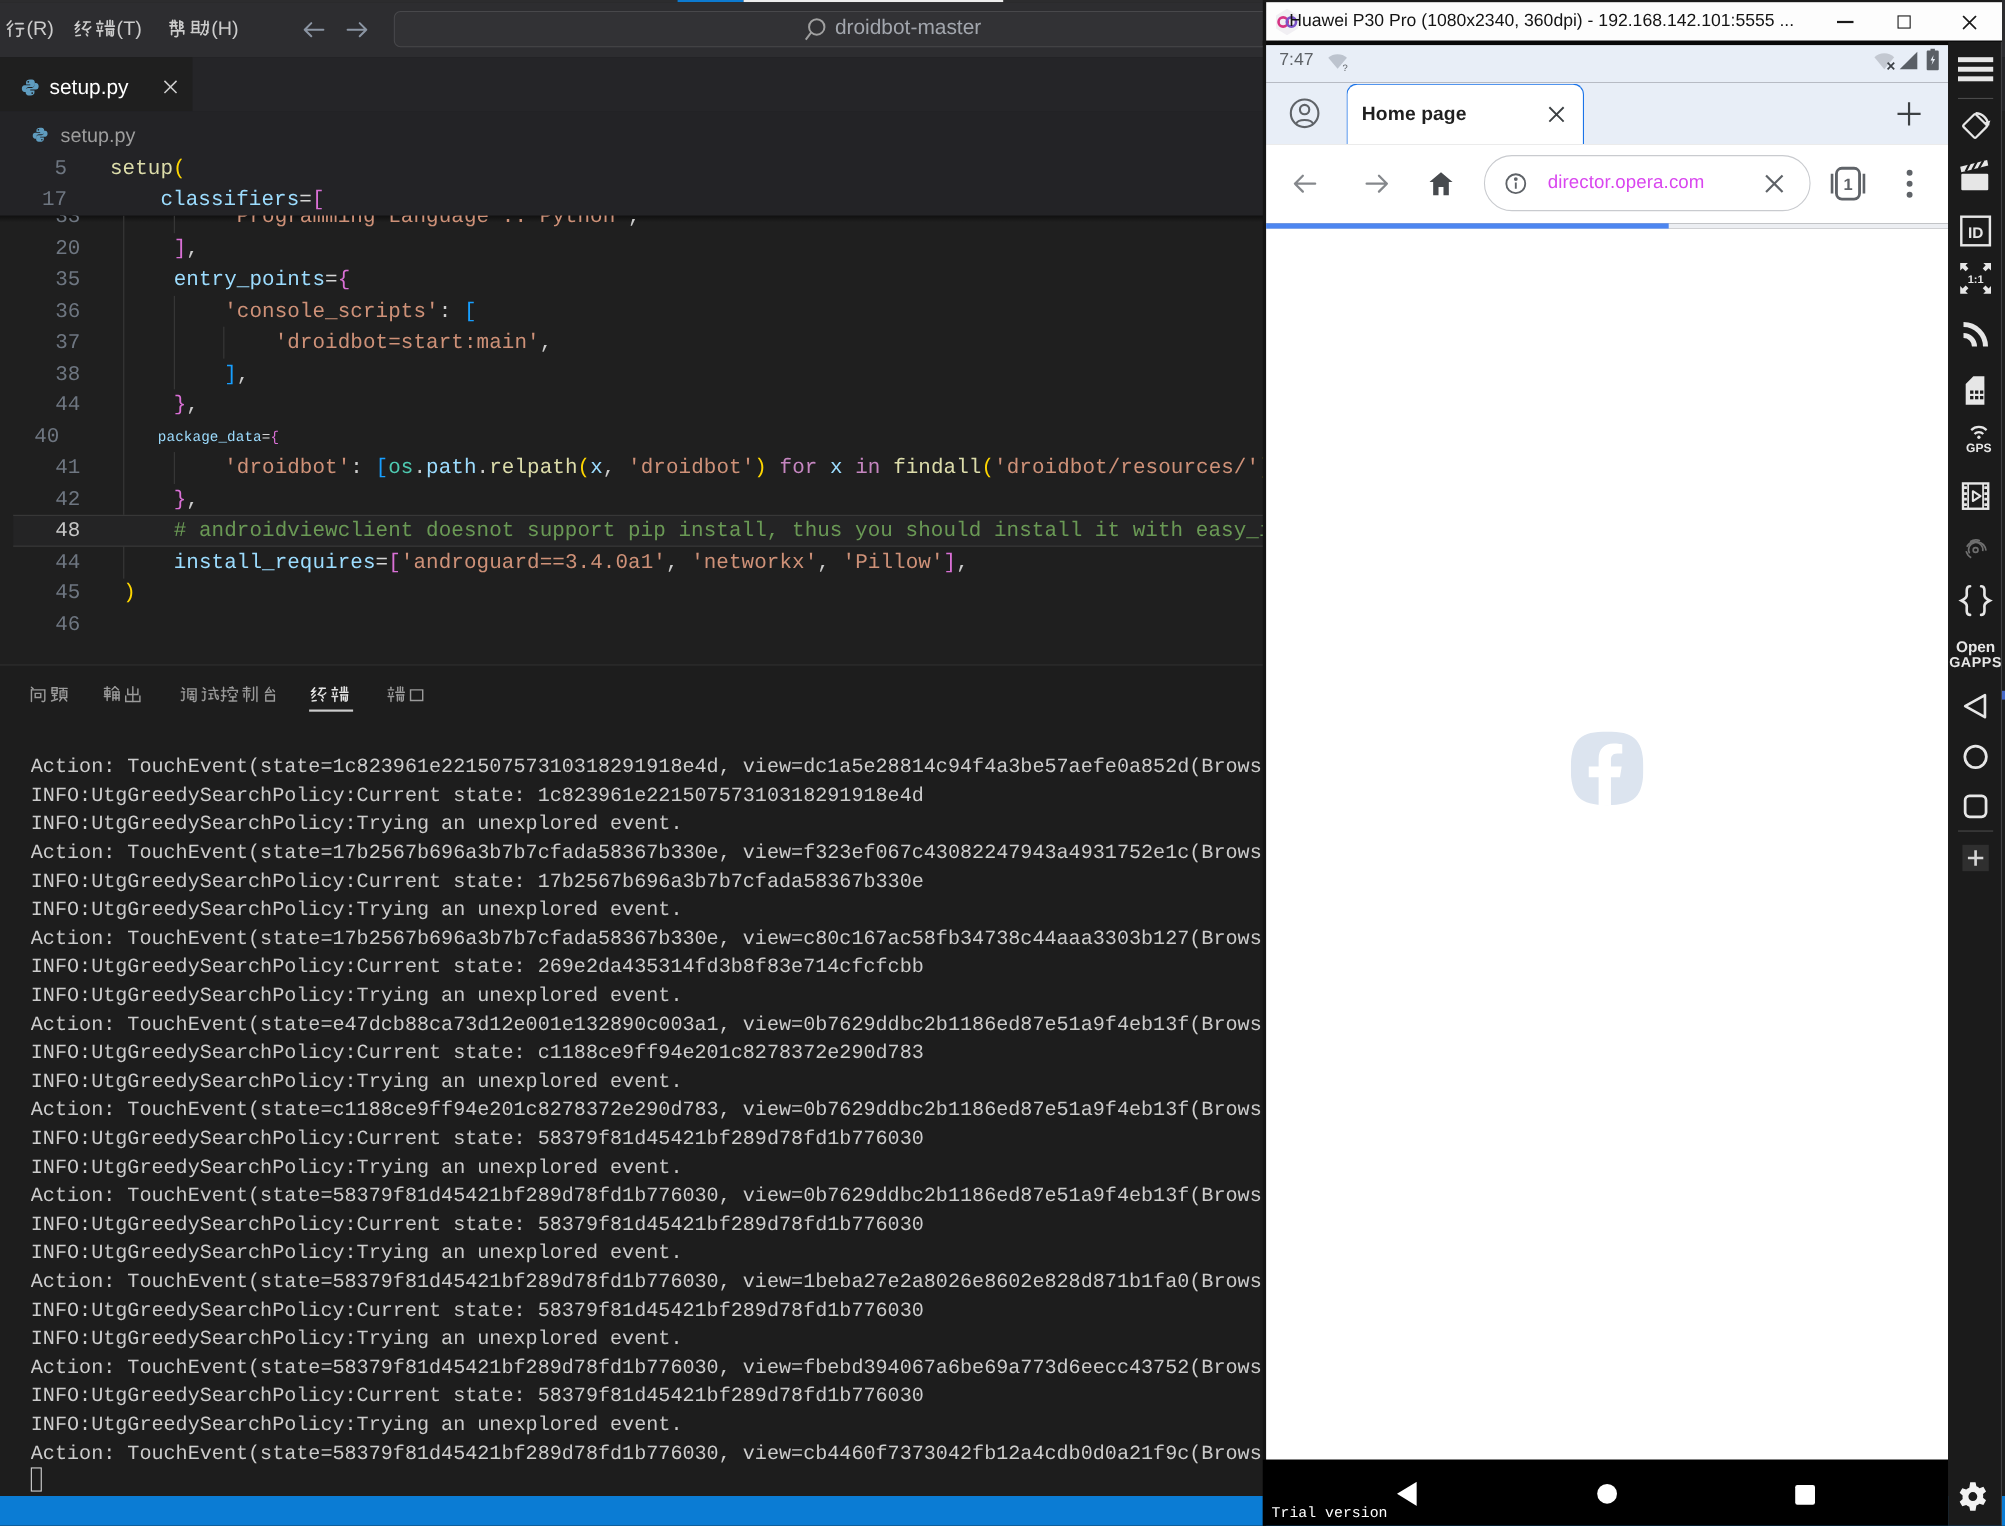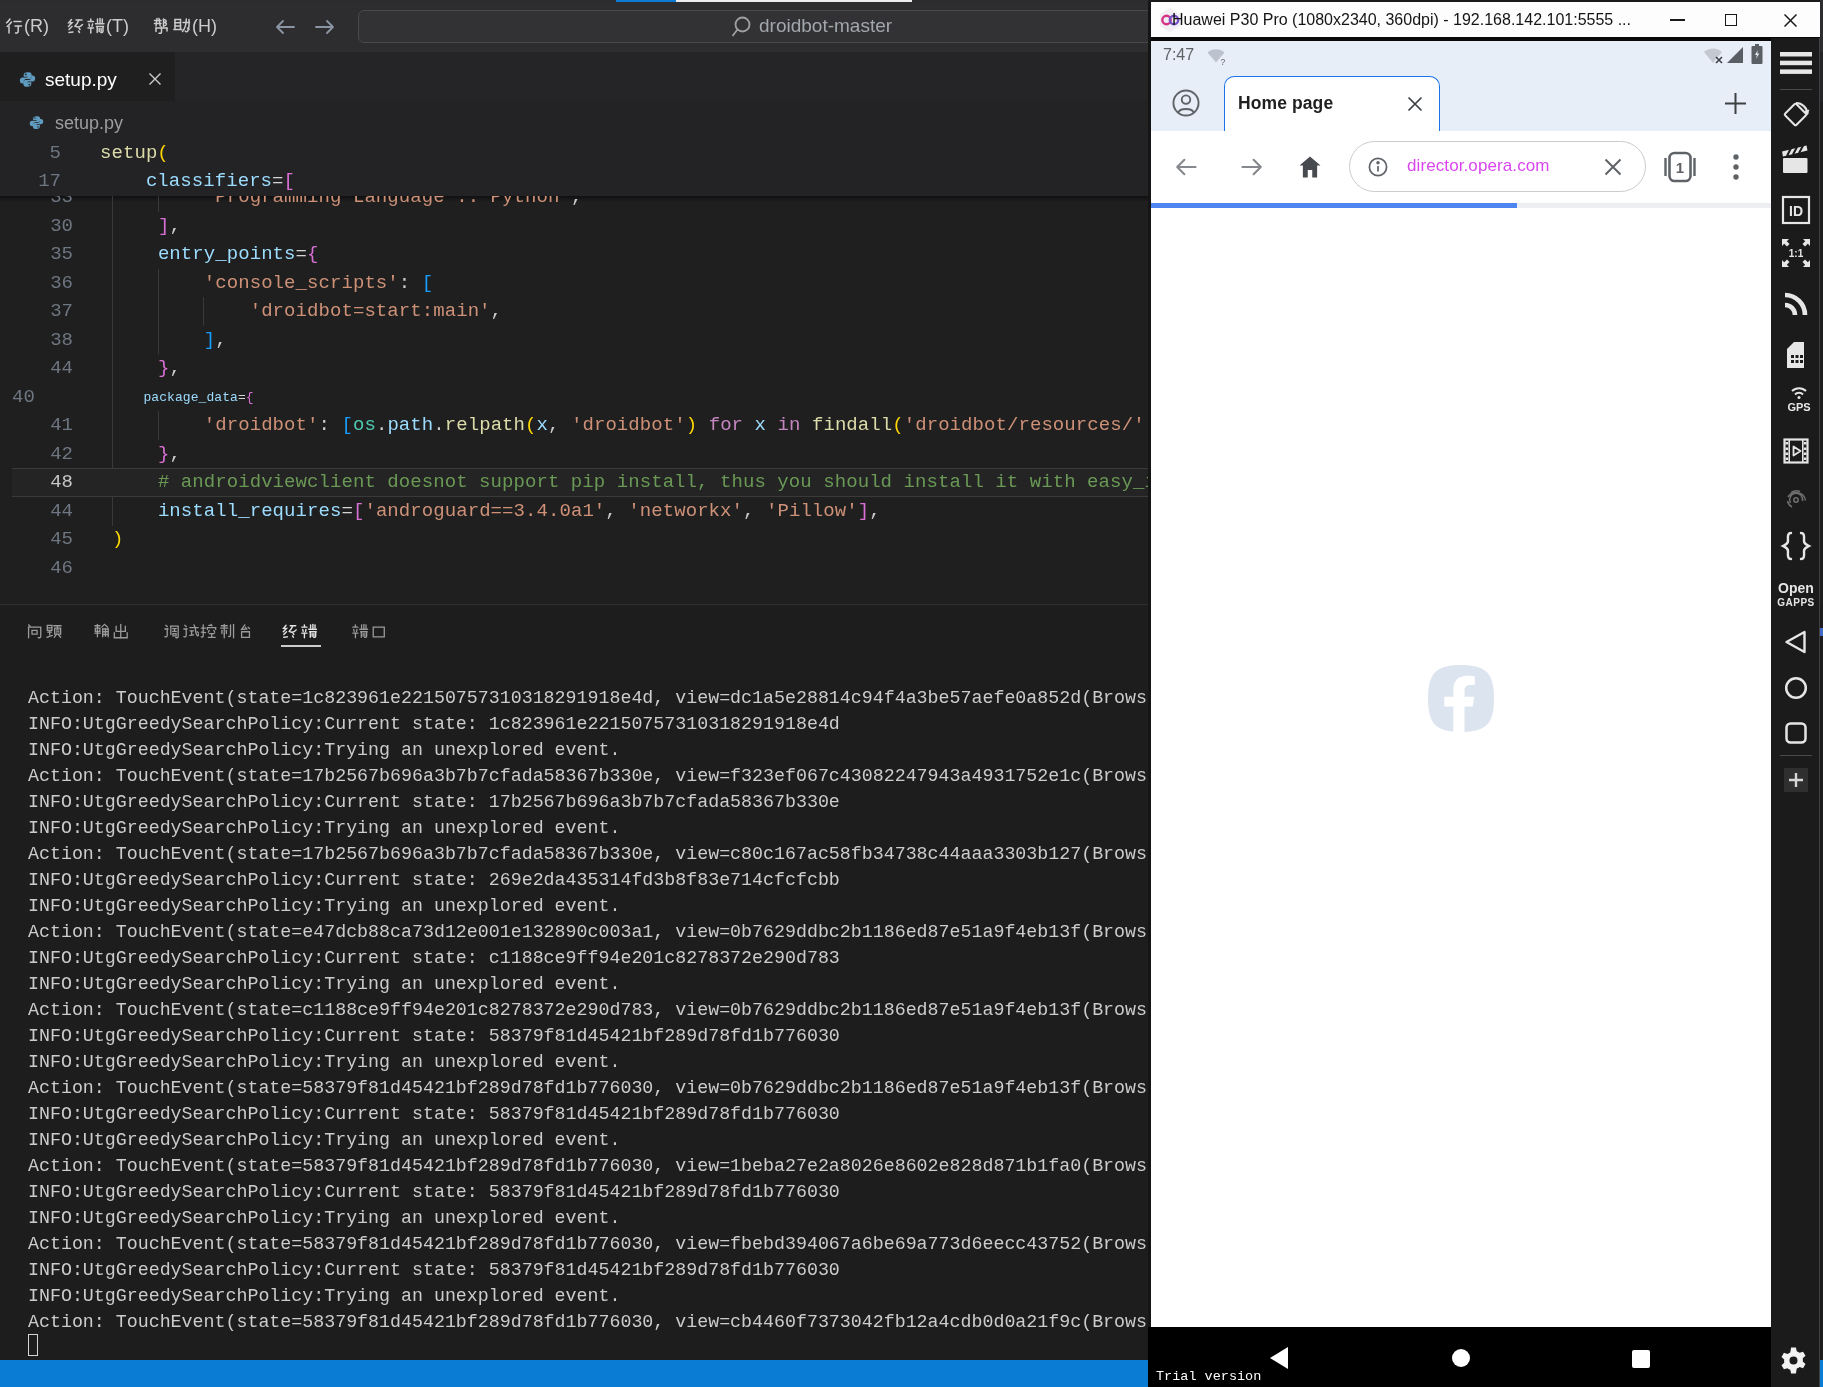--- a/index.html
+++ b/index.html
@@ -114,33 +114,33 @@
 <div class="abs" style="left:0;top:196px;width:1149px;height:408px;overflow:hidden">
 <div class="abs" style="left:12px;top:-196px;width:1149px;height:604px">
 <div class="abs" style="left:100px;top:196px;width:1px;height:329.5px;background:#393939"></div>
 <div class="abs" style="left:145.6px;top:196px;width:1px;height:16px;background:#393939"></div>
 <div class="abs" style="left:145.6px;top:268.5px;width:1px;height:85.5px;background:#393939"></div>
 <div class="abs" style="left:145.6px;top:411.3px;width:1px;height:28.5px;background:#393939"></div>
 <div class="abs" style="left:190.8px;top:297px;width:1px;height:28.5px;background:#393939"></div>
 <div class="abs" style="left:0;top:468.2px;width:1149px;height:28.6px;background:#242425;border-top:1px solid #3a3a3a;border-bottom:1px solid #3a3a3a"></div>
 <pre class="abs" style="left:0;top:188.0px;width:61px;text-align:right;font-size:19px;line-height:19px;color:#6e7681">33</pre>
 <pre class="abs" style="left:100px;top:188.0px;font-size:19px;letter-spacing:0.07px;line-height:19px;white-space:pre"><span style="color:#cccccc">        </span><span style="color:#CE9178">'Programming Language :: Python'</span><span style="color:#cccccc">,</span></pre>
-<pre class="abs" style="left:0;top:216.5px;width:61px;text-align:right;font-size:19px;line-height:19px;color:#6e7681">30</pre>
+<pre class="abs" style="left:0;top:216.5px;width:61px;text-align:right;font-size:19px;line-height:19px;color:#6e7681">20</pre>
 <pre class="abs" style="left:100px;top:216.5px;font-size:19px;letter-spacing:0.07px;line-height:19px;white-space:pre"><span style="color:#cccccc">    </span><span style="color:#DA70D6">]</span><span style="color:#cccccc">,</span></pre>
 <pre class="abs" style="left:0;top:245.0px;width:61px;text-align:right;font-size:19px;line-height:19px;color:#6e7681">35</pre>
 <pre class="abs" style="left:100px;top:245.0px;font-size:19px;letter-spacing:0.07px;line-height:19px;white-space:pre"><span style="color:#cccccc">    </span><span style="color:#9CDCFE">entry_points</span><span style="color:#d4d4d4">=</span><span style="color:#DA70D6">{</span></pre>
 <pre class="abs" style="left:0;top:273.5px;width:61px;text-align:right;font-size:19px;line-height:19px;color:#6e7681">36</pre>
 <pre class="abs" style="left:100px;top:273.5px;font-size:19px;letter-spacing:0.07px;line-height:19px;white-space:pre"><span style="color:#cccccc">        </span><span style="color:#CE9178">'console_scripts'</span><span style="color:#cccccc">: </span><span style="color:#179FFF">[</span></pre>
 <pre class="abs" style="left:0;top:302.0px;width:61px;text-align:right;font-size:19px;line-height:19px;color:#6e7681">37</pre>
 <pre class="abs" style="left:100px;top:302.0px;font-size:19px;letter-spacing:0.07px;line-height:19px;white-space:pre"><span style="color:#cccccc">            </span><span style="color:#CE9178">'droidbot=start:main'</span><span style="color:#cccccc">,</span></pre>
 <pre class="abs" style="left:0;top:330.5px;width:61px;text-align:right;font-size:19px;line-height:19px;color:#6e7681">38</pre>
 <pre class="abs" style="left:100px;top:330.5px;font-size:19px;letter-spacing:0.07px;line-height:19px;white-space:pre"><span style="color:#cccccc">        </span><span style="color:#179FFF">]</span><span style="color:#cccccc">,</span></pre>
 <pre class="abs" style="left:0;top:359.0px;width:61px;text-align:right;font-size:19px;line-height:19px;color:#6e7681">44</pre>
 <pre class="abs" style="left:100px;top:359.0px;font-size:19px;letter-spacing:0.07px;line-height:19px;white-space:pre"><span style="color:#cccccc">    </span><span style="color:#DA70D6">}</span><span style="color:#cccccc">,</span></pre>
-<pre class="abs" style="left:0;top:387.5px;width:61px;text-align:left;font-size:19px;line-height:19px;color:#6e7681">40</pre>
+<pre class="abs" style="left:0;top:387.5px;width:61px;text-align:center;font-size:19px;line-height:19px;color:#6e7681">40</pre>
 <pre class="abs" style="left:100px;top:387.5px;font-size:13px;letter-spacing:0.07px;line-height:19px;white-space:pre"><span style="color:#cccccc">    </span><span style="color:#9CDCFE">package_data</span><span style="color:#d4d4d4">=</span><span style="color:#DA70D6">{</span></pre>
 <pre class="abs" style="left:0;top:416.0px;width:61px;text-align:right;font-size:19px;line-height:19px;color:#6e7681">41</pre>
 <pre class="abs" style="left:100px;top:416.0px;font-size:19px;letter-spacing:0.07px;line-height:19px;white-space:pre"><span style="color:#cccccc">        </span><span style="color:#CE9178">'droidbot'</span><span style="color:#cccccc">: </span><span style="color:#179FFF">[</span><span style="color:#4EC9B0">os</span><span style="color:#cccccc">.</span><span style="color:#9CDCFE">path</span><span style="color:#cccccc">.</span><span style="color:#DCDCAA">relpath</span><span style="color:#FFD700">(</span><span style="color:#9CDCFE">x</span><span style="color:#cccccc">, </span><span style="color:#CE9178">'droidbot'</span><span style="color:#FFD700">)</span><span style="color:#C586C0"> for</span><span style="color:#9CDCFE"> x</span><span style="color:#C586C0"> in</span><span style="color:#cccccc"> </span><span style="color:#DCDCAA">findall</span><span style="color:#FFD700">(</span><span style="color:#CE9178">'droidbot/resources/'</span><span style="color:#FFD700">)</span><span style="color:#179FFF">]</span></pre>
 <pre class="abs" style="left:0;top:444.5px;width:61px;text-align:right;font-size:19px;line-height:19px;color:#6e7681">42</pre>
 <pre class="abs" style="left:100px;top:444.5px;font-size:19px;letter-spacing:0.07px;line-height:19px;white-space:pre"><span style="color:#cccccc">    </span><span style="color:#DA70D6">}</span><span style="color:#cccccc">,</span></pre>
 <pre class="abs" style="left:0;top:473.0px;width:61px;text-align:right;font-size:19px;line-height:19px;color:#c6c6c6">48</pre>
 <pre class="abs" style="left:100px;top:473.0px;font-size:19px;letter-spacing:0.07px;line-height:19px;white-space:pre"><span style="color:#6A9955">    # androidviewclient doesnot support pip install, thus you should install it with easy_install.</span></pre>
 <pre class="abs" style="left:0;top:501.5px;width:61px;text-align:right;font-size:19px;line-height:19px;color:#6e7681">44</pre>
 <pre class="abs" style="left:100px;top:501.5px;font-size:19px;letter-spacing:0.07px;line-height:19px;white-space:pre"><span style="color:#cccccc">    </span><span style="color:#9CDCFE">install_requires</span><span style="color:#d4d4d4">=</span><span style="color:#DA70D6">[</span><span style="color:#CE9178">'androguard==3.4.0a1'</span><span style="color:#cccccc">, </span><span style="color:#CE9178">'networkx'</span><span style="color:#cccccc">, </span><span style="color:#CE9178">'Pillow'</span><span style="color:#DA70D6">]</span><span style="color:#cccccc">,</span></pre>
 <pre class="abs" style="left:0;top:530.0px;width:61px;text-align:right;font-size:19px;line-height:19px;color:#6e7681">45</pre>
@@ -494,21 +494,21 @@
           <circle cx="12" cy="13" r="2.2"></circle>
           <path d="M6.5 16 A6.5 6.5 0 1 1 18.5 14"></path>
           <path d="M4 10 A9.5 9.5 0 0 1 21.5 13.5"></path>
           <path d="M8 20 A9.5 9.5 0 0 1 3.4 14"></path>
           <path d="M7 5.5 A9.5 9.5 0 0 1 16 4.5"></path>
         </svg></div>
 <div class="abs" style="left:631px;top:529px;width:34px;height:34px"><svg width="34" height="34" viewBox="0 0 34 34" fill="none" stroke="#e6e6e6" stroke-width="2.4" stroke-linecap="round">
           <path d="M12 4 C8 4 9 9 9 12 C9 15 6 16 4 17 C6 18 9 19 9 22 C9 25 8 30 12 30"></path>
           <path d="M22 4 C26 4 25 9 25 12 C25 15 28 16 30 17 C28 18 25 19 25 22 C25 25 26 30 22 30"></path>
         </svg></div>
-<div class="abs" style="left:624px;top:582px;width:48px;text-align:center;color:#e6e6e6;font-size:14px;font-weight:bold;line-height:13px">Open<br><span style="font-size:10px;letter-spacing:.5px">GAPPS</span></div>
+<div class="abs" style="left:624px;top:582px;width:48px;text-align:center;color:#e6e6e6;font-size:14px;font-weight:bold;line-height:13px">Open<br><span style="font-size:13px;letter-spacing:.5px">GAPPS</span></div>
 <div class="abs" style="left:631px;top:625px;width:34px;height:34px"><svg width="34" height="34" viewBox="0 0 34 34" fill="none" stroke="#e6e6e6" stroke-width="2.4" stroke-linejoin="round">
           <path d="M25.5 7 V27 L7.5 17 Z"></path>
         </svg></div>
 <div class="abs" style="left:631px;top:671px;width:34px;height:34px"><svg width="34" height="34" viewBox="0 0 34 34" fill="none" stroke="#e6e6e6" stroke-width="2.5">
           <circle cx="17" cy="17" r="9.8"></circle>
         </svg></div>
 <div class="abs" style="left:631px;top:716px;width:34px;height:34px"><svg width="34" height="34" viewBox="0 0 34 34" fill="none" stroke="#e6e6e6" stroke-width="2.5">
           <rect x="7.5" y="7.5" width="19" height="19" rx="4"></rect>
         </svg></div>
 <div class="abs" style="left:632px;top:755px;width:32px;height:1px;background:#4a4a4a"></div>

